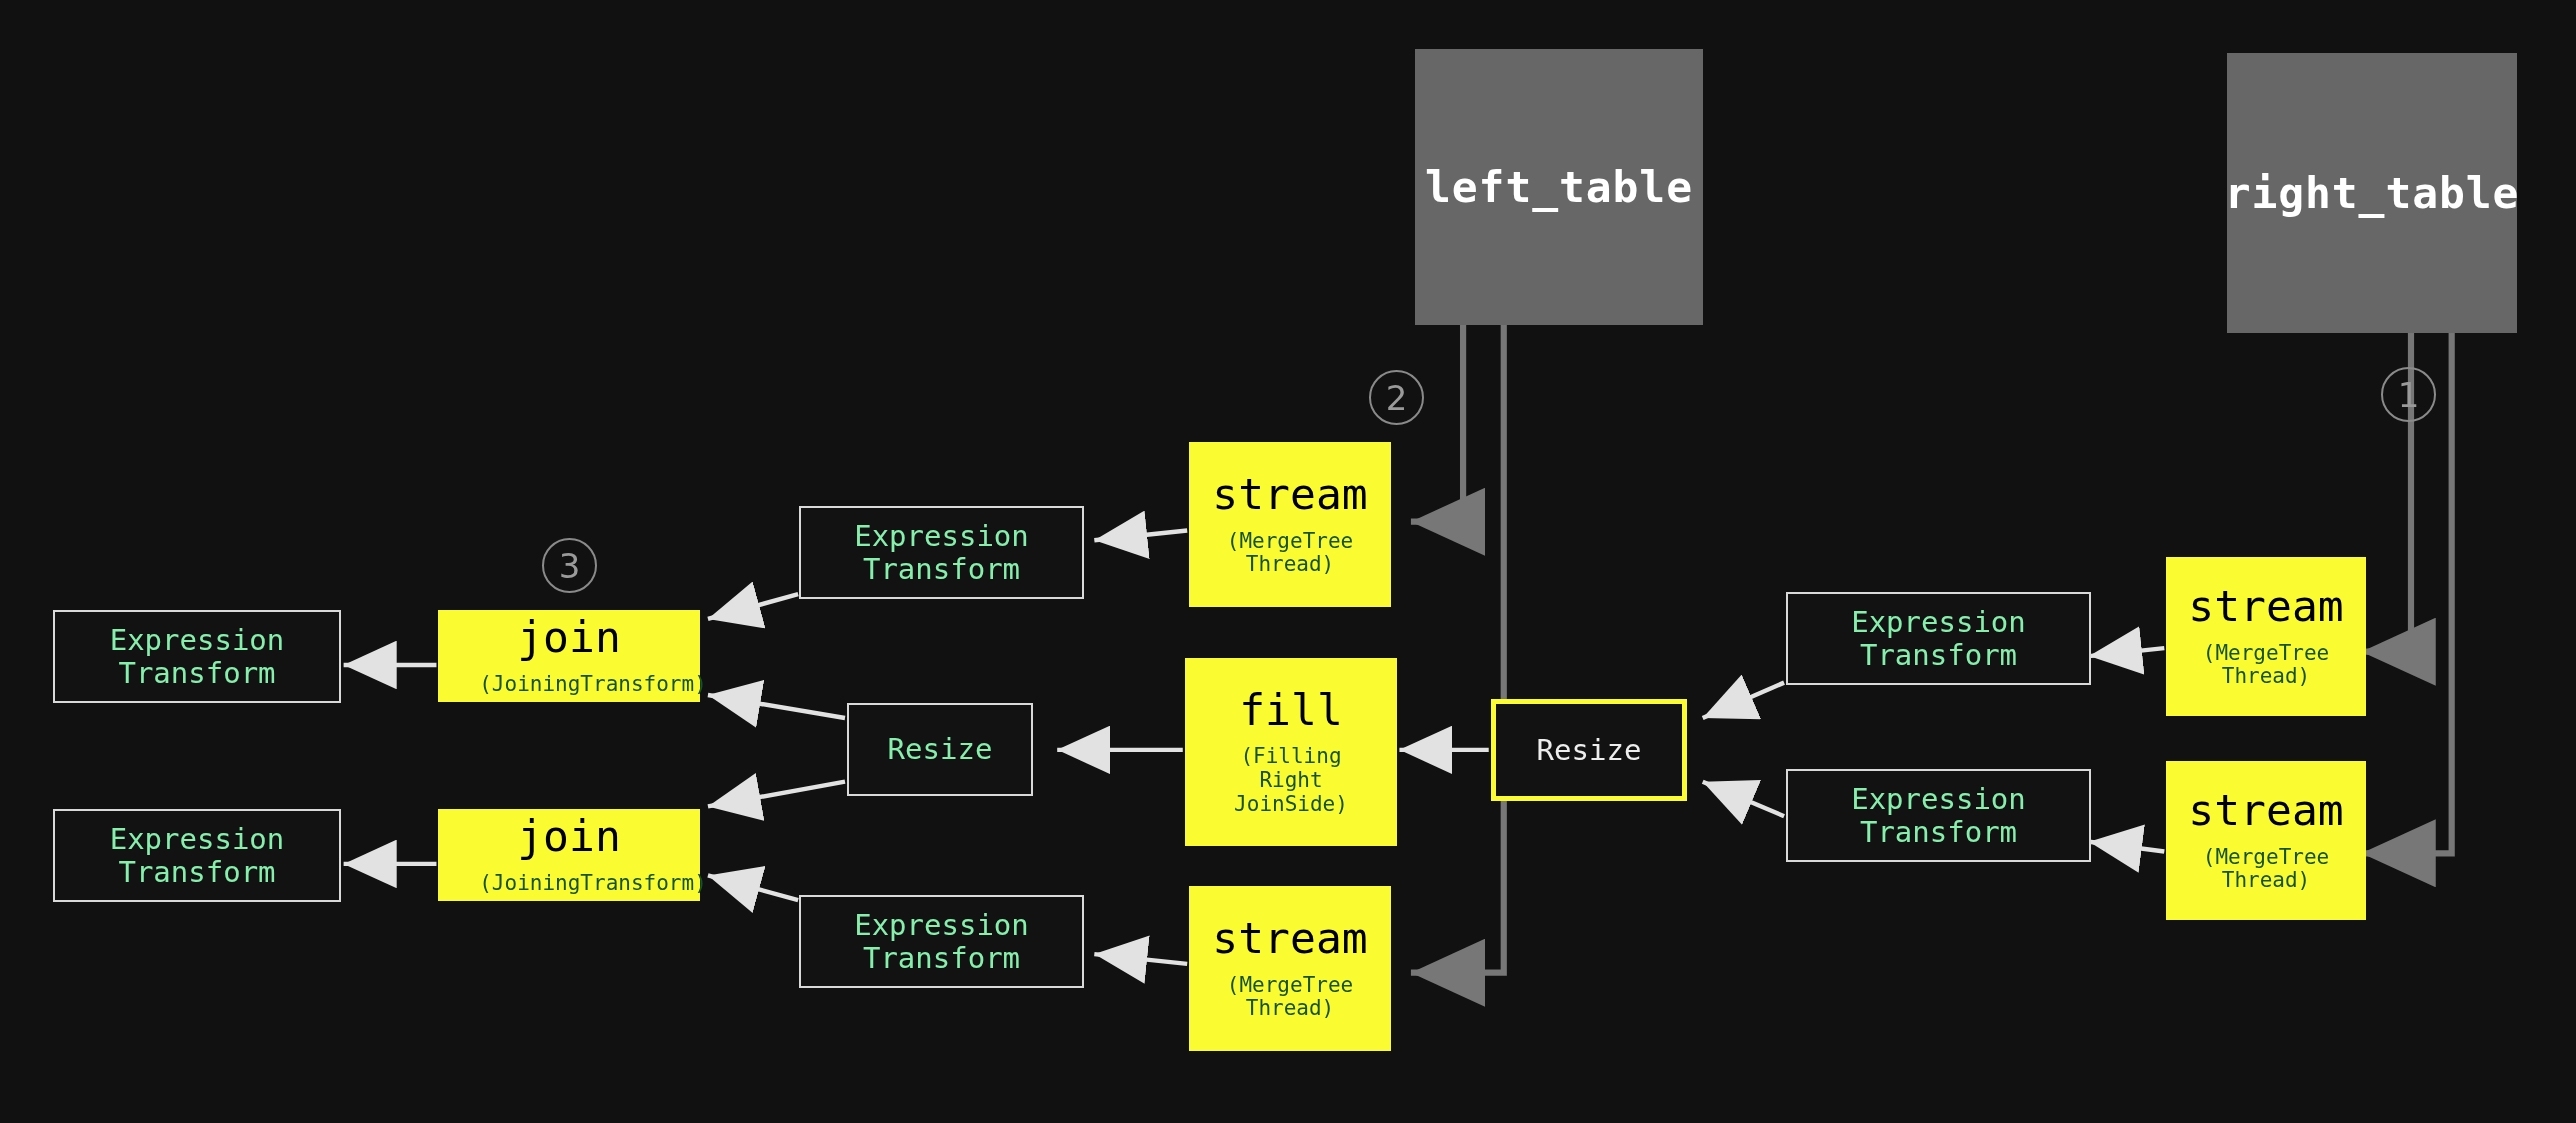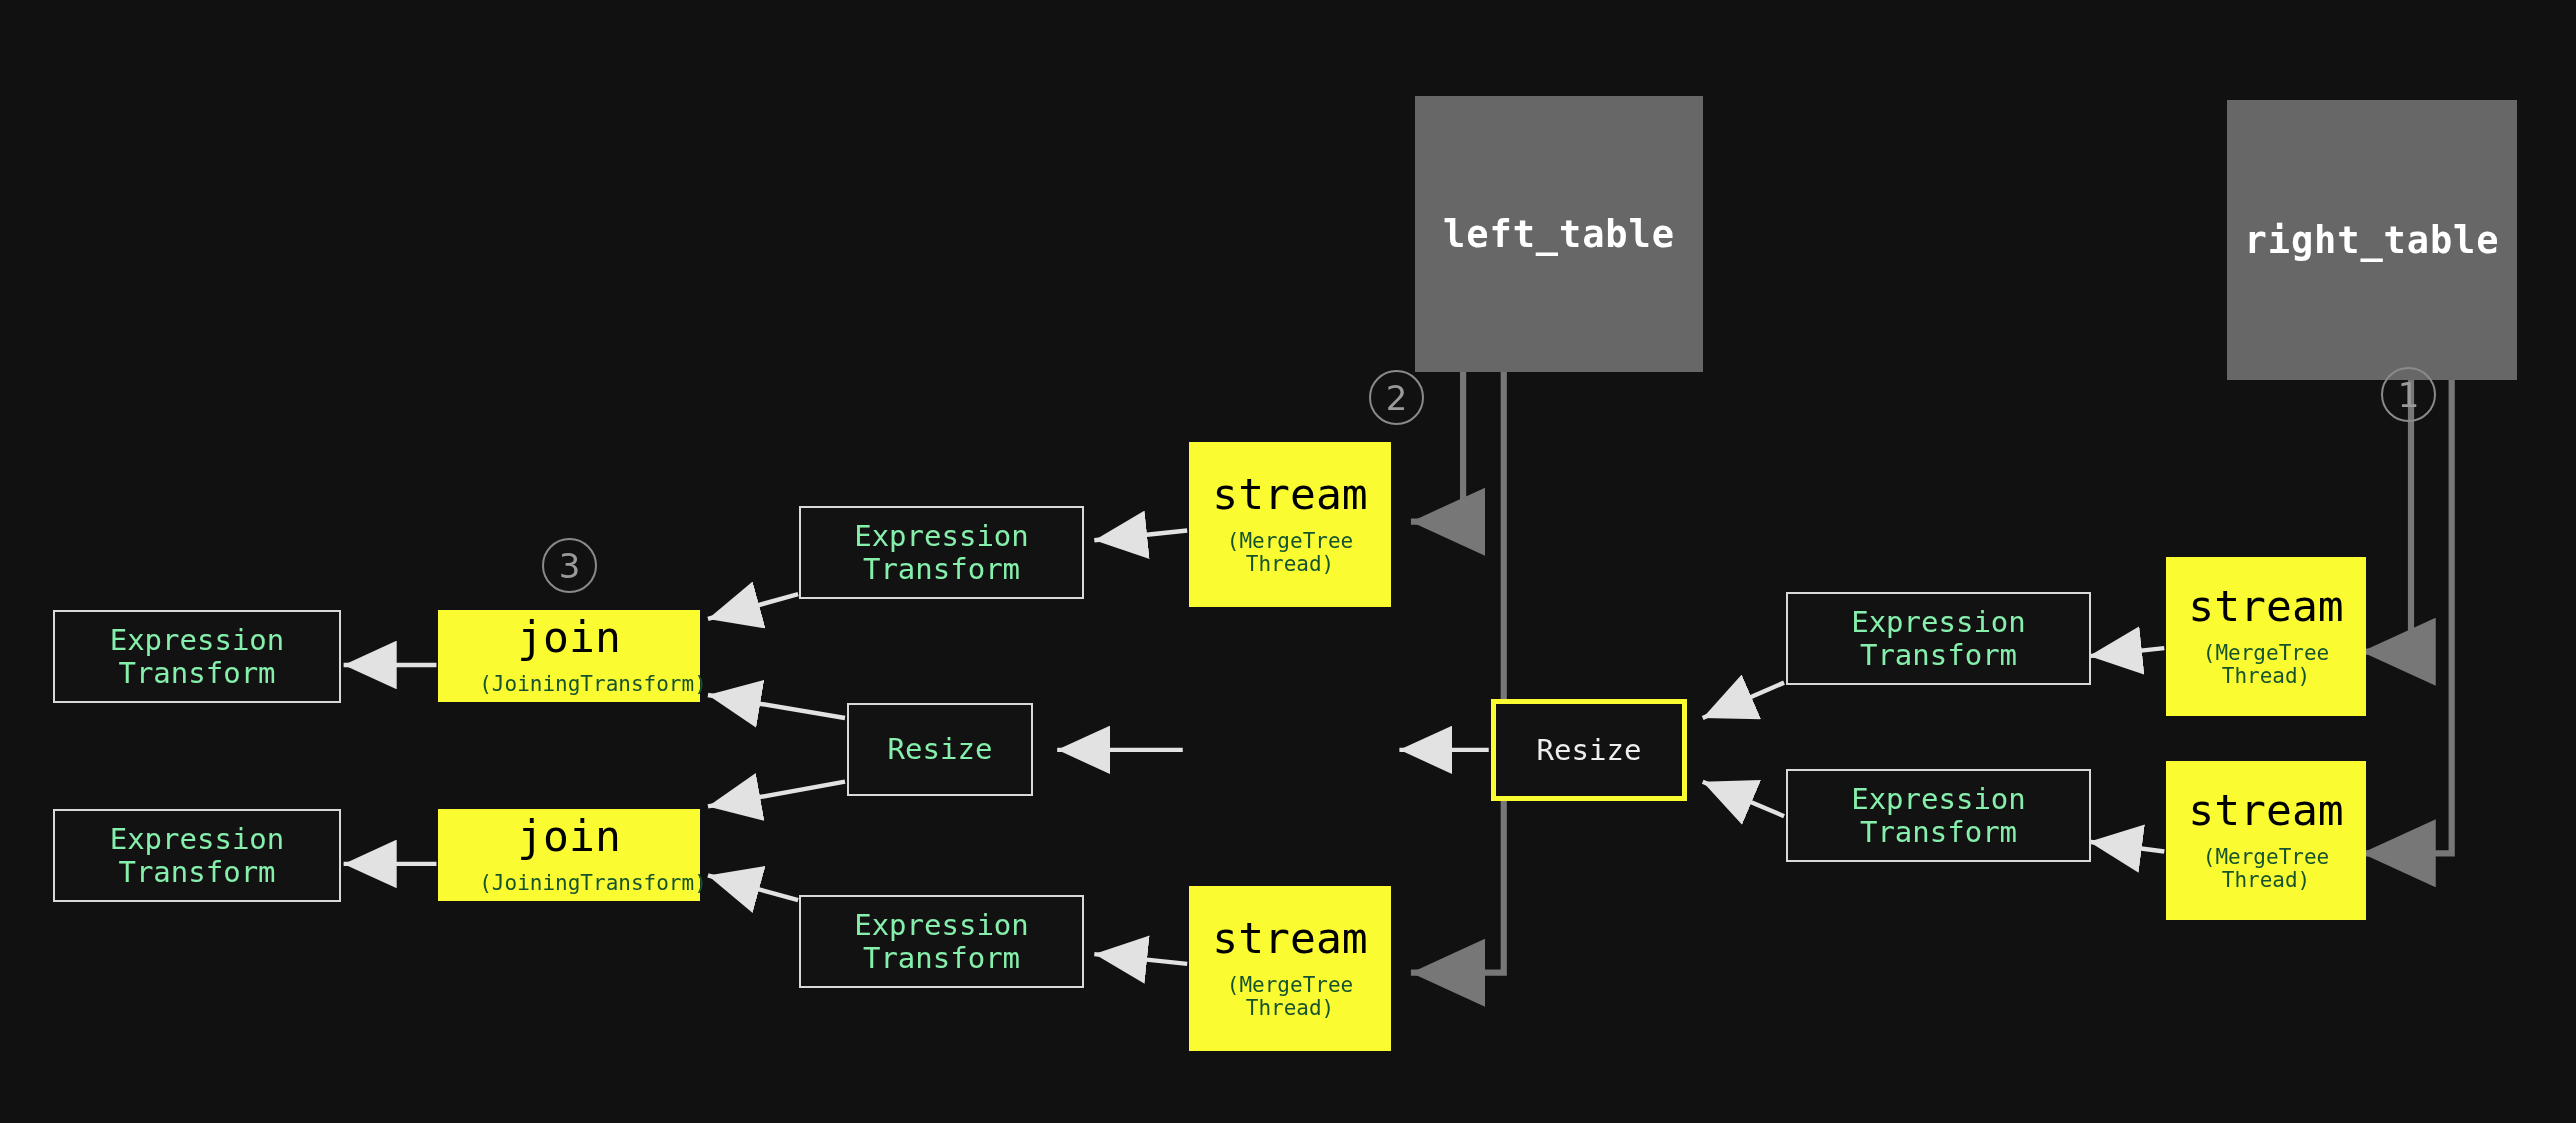--- a/index.html
+++ b/index.html
@@ -4,22 +4,22 @@
 <style>
   html,body{margin:0;padding:0;background:#111111;}
   #stage{position:relative;width:2576px;height:1123px;background:#111111;overflow:hidden;
          font-family:"DejaVu Sans Mono","Liberation Mono",monospace;}
   svg#wires{position:absolute;left:0;top:0;width:2576px;height:1123px;}
 
   .node{position:absolute;box-sizing:border-box;display:flex;flex-direction:column;
         align-items:center;justify-content:center;text-align:center;}
 
   
-  .table-node{background:#676767;color:#ffffff;font-weight:bold;font-size:37px;
-              letter-spacing:0.9px;margin-top:47px;}
+  .table-node{background:#676767;color:#ffffff;font-weight:bold;font-size:43px;
+              letter-spacing:0.9px;}
   .table-node .lbl{display:block;}
 
   
   .yellow{background:#fbfb32;border:0;}
   .yellow .title{color:#000000;font-size:43px;line-height:1.05;font-weight:normal;}
   .yellow .sub{color:#14532d;font-size:21px;line-height:1.12;margin-top:12.4px;
                white-space:pre-line;}
   .yellow .sub.wide{white-space:nowrap;margin-left:48px;}
 
   
@@ -118,20 +118,26 @@
 
   <div class="node outline" style="left:1786px;top:769px;width:305px;height:93px;">
     <span>Expression
 Transform</span>
   </div>
 
   <div class="node outline-yellow" style="left:1491px;top:699px;width:196px;height:102px;">
     <span>Resize</span>
   </div>
 
+  <div class="node yellow" style="left:1185px;top:658px;width:212px;height:188px;">
+    <span class="title">fill</span>
+    <span class="sub">(Filling
+Right
+JoinSide)</span>
+  </div>
 
   <div class="node yellow" style="left:1189px;top:442px;width:202px;height:165px;">
     <span class="title">stream</span>
     <span class="sub">(MergeTree
 Thread)</span>
   </div>
 
   <div class="node yellow" style="left:1189px;top:886px;width:202px;height:165px;">
     <span class="title">stream</span>
     <span class="sub">(MergeTree

